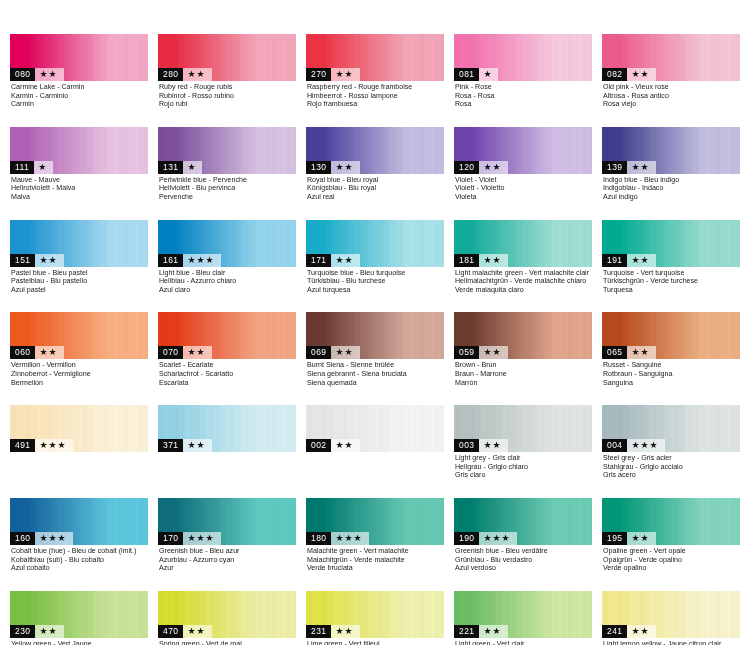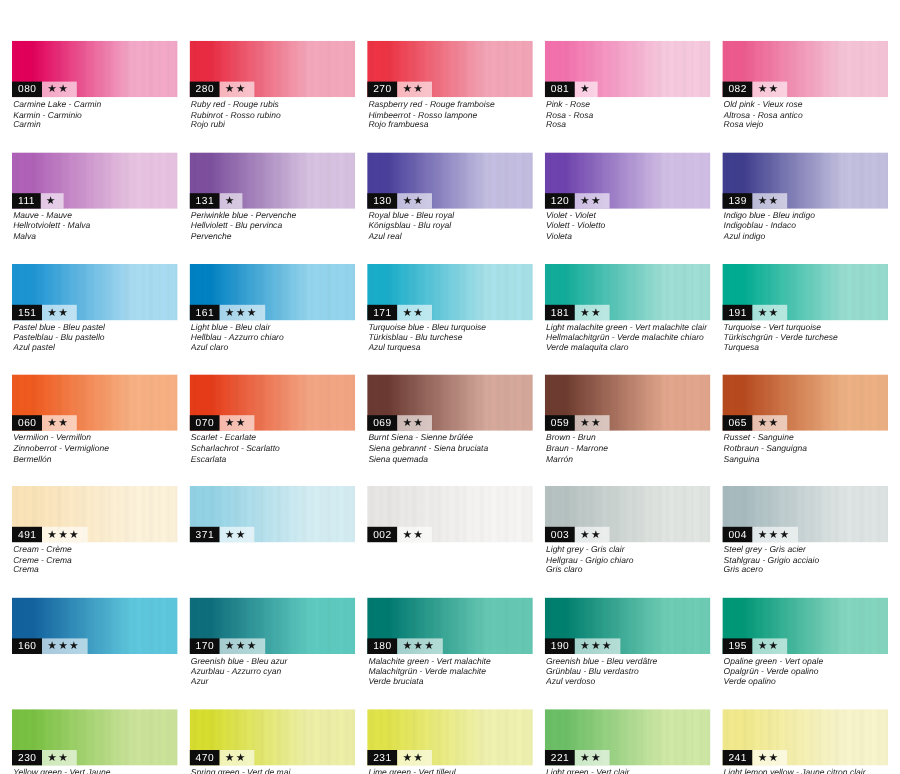--- a/index.html
+++ b/index.html
@@ -82,21 +82,20 @@
     font-size:9px;
     line-height:13px;
     letter-spacing:1px;
   }
   .names{
     padding:2px 0 0 1px;
     color:#1a1a1a;
     font-size:7.1px;
     line-height:8.6px;
     font-family:"Liberation Sans", sans-serif;
-    font-style:italic;
   }
   .names div{white-space:nowrap;overflow:hidden;text-overflow:clip;}
 </style>
 </head>
 <body>
 
 <div id="chart">
   <div class="grid" id="grid">
       <div class="swatch-cell">
         <div class="swatch">
@@ -400,25 +399,20 @@
       </div>
       <div class="swatch-cell">
         <div class="swatch">
           <div class="wash" style="background: linear-gradient(90deg, rgb(251, 228, 184) 0%, rgb(251, 228, 184) 12%, rgb(253, 242, 218) 72%, rgb(253, 242, 218) 100%);"></div>
           <div class="tex"></div>
           <div class="tagbar">
             <div class="code">491</div>
             <div class="stars">★★★</div>
           </div>
         </div>
-        <div class="names">
-          <div>Cream - Crème</div>
-          <div>Creme - Crema</div>
-          <div>Crema</div>
-        </div>
       </div>
       <div class="swatch-cell">
         <div class="swatch">
           <div class="wash" style="background: linear-gradient(90deg, rgb(147, 211, 230) 0%, rgb(147, 211, 230) 12%, rgb(213, 238, 244) 72%, rgb(213, 238, 244) 100%);"></div>
           <div class="tex"></div>
           <div class="tagbar">
             <div class="code">371</div>
             <div class="stars">★★</div>
           </div>
         </div>
@@ -464,20 +458,25 @@
         </div>
       </div>
       <div class="swatch-cell">
         <div class="swatch">
           <div class="wash" style="background: linear-gradient(90deg, rgb(18, 98, 159) 0%, rgb(18, 98, 159) 12%, rgb(94, 200, 222) 72%, rgb(94, 200, 222) 100%);"></div>
           <div class="tex"></div>
           <div class="tagbar">
             <div class="code">160</div>
             <div class="stars">★★★</div>
           </div>
+        </div>
+        <div class="names">
+          <div>Cobalt blue (hue) - Bleu de cobalt (imit.)</div>
+          <div>Kobaltblau (sub) - Blu cobalto</div>
+          <div>Azul cobalto</div>
         </div>
       </div>
       <div class="swatch-cell">
         <div class="swatch">
           <div class="wash" style="background: linear-gradient(90deg, rgb(14, 110, 124) 0%, rgb(14, 110, 124) 12%, rgb(94, 203, 192) 72%, rgb(94, 203, 192) 100%);"></div>
           <div class="tex"></div>
           <div class="tagbar">
             <div class="code">170</div>
             <div class="stars">★★★</div>
           </div>

